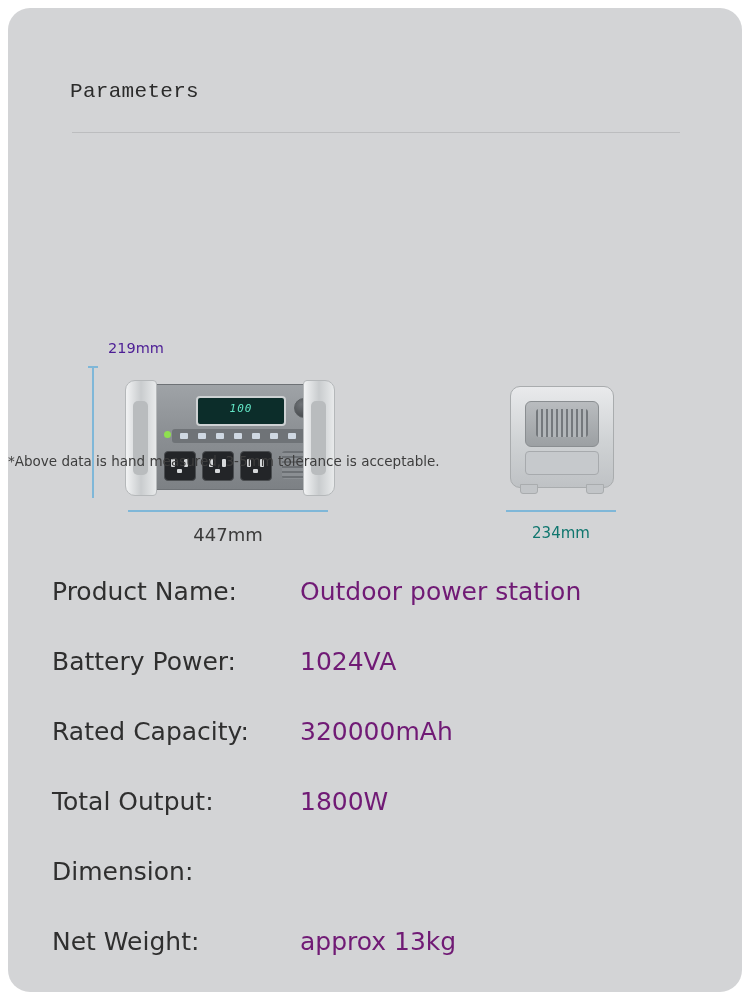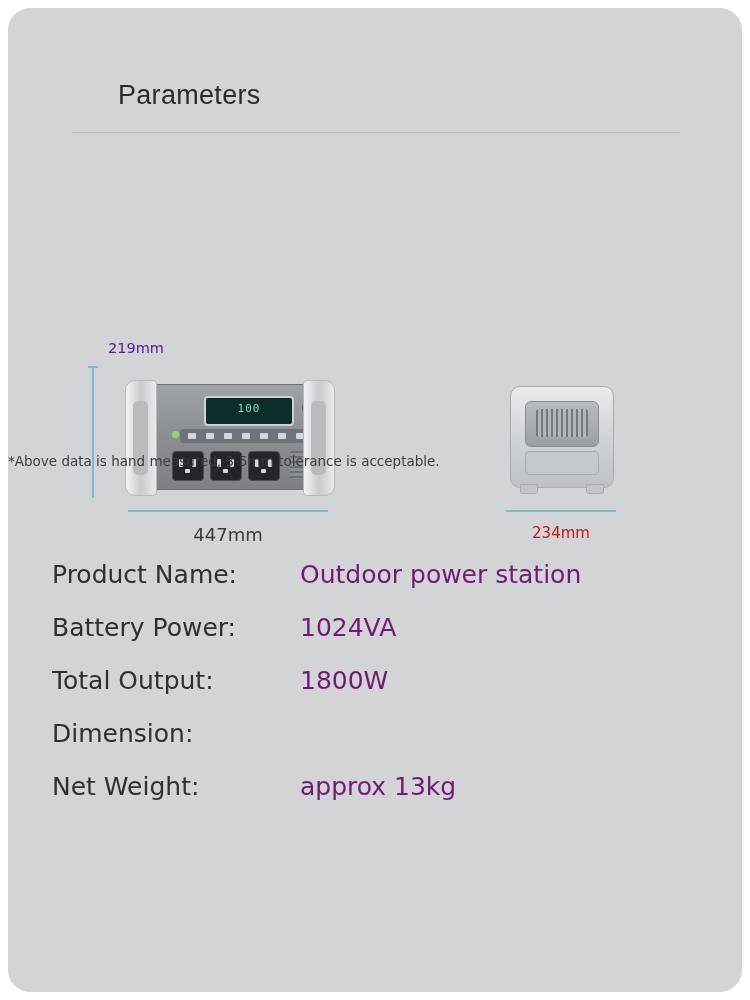--- a/index.html
+++ b/index.html
@@ -21,25 +21,24 @@
     height: 984px;
     background: #d3d4d6;
     border-radius: 22px;
   }
 
   
   .section-title {
     position: absolute;
     left: 62px;
     top: 72px;
-    font-size: 27px;
+    font-size: 21px;
     color: #2b2b2b;
     letter-spacing: .3px;
-    font-family: Liberation Sans, sans-serif;
-    margin-left: 48px;
+    font-family: Liberation Mono, monospace;
   }
   .title-rule {
     position: absolute;
     left: 64px;
     top: 124px;
     width: 608px;
     height: 1px;
     background: #bcbdbf;
   }
 
@@ -101,40 +100,41 @@
     height: 2px;
     background: #7fb7d8;
   }
   .label-width-right {
     position: absolute;
     left: 493px;
     top: 366px;
     width: 120px;
     text-align: center;
     font-size: 15px;
-    color: #b91c1c;
+    color: #0f766e;
   }
 
   
   .front-view {
     position: absolute;
     left: 117px;
     top: 222px;
     width: 208px;
     height: 116px;
   }
   .fv-body {
     position: absolute;
-    left: 24px;
+    left: 16px;
     top: 4px;
     width: 176px;
     height: 104px;
     background: linear-gradient(180deg,#9fa3a7 0%, #8c9094 45%, #7d8185 100%);
     border-radius: 8px;
     border: 1px solid #6e7276;
+    font-style: italic;
   }
   .fv-handle-l, .fv-handle-r {
     position: absolute;
     top: 0px;
     width: 30px;
     height: 114px;
     background: linear-gradient(90deg,#f2f3f4 0%, #c9ccce 50%, #e8eaeb 100%);
     border: 1px solid #b5b8ba;
     border-radius: 8px;
   }
@@ -307,20 +307,21 @@
   .specs {
     position: absolute;
     left: 44px;
     top: 552px;
     width: 660px;
   }
   .spec-row {
     display: flex;
     align-items: baseline;
     height: 53px;
+    margin-top: 17px;
   }
   .spec-label {
     width: 248px;
     font-size: 25px;
     color: #2f2f2f;
     font-family: "DejaVu Sans", sans-serif;
     font-weight: 400;
   }
   .spec-value {
     font-size: 25px;
@@ -404,20 +405,24 @@
   <div class="specs">
     <div class="spec-row">
       <div class="spec-label">Product Name:</div>
       <div class="spec-value">Outdoor power station</div>
     </div>
     <div class="spec-row">
       <div class="spec-label">Battery Power:</div>
       <div class="spec-value">1024VA</div>
     </div>
     <div class="spec-row">
+      <div class="spec-label">Rated Capacity:</div>
+      <div class="spec-value">320000mAh</div>
+    </div>
+    <div class="spec-row">
       <div class="spec-label">Total Output:</div>
       <div class="spec-value">1800W</div>
     </div>
     <div class="spec-row">
       <div class="spec-label">Dimension:</div>
     </div>
     <div class="spec-row">
       <div class="spec-label">Net Weight:</div>
       <div class="spec-value">approx 13kg</div>
     </div>

